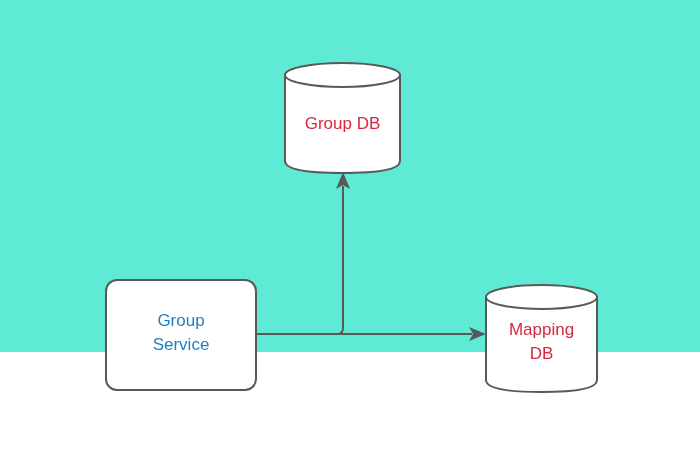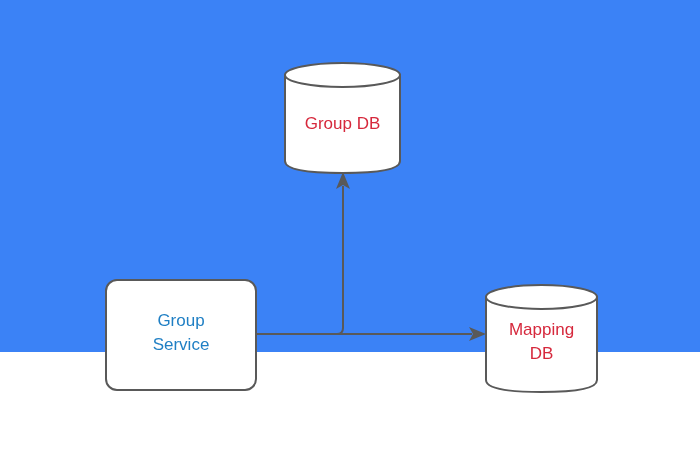--- a/index.html
+++ b/index.html
@@ -10,21 +10,21 @@
     width: 700px;
     height: 454px;
     background: #ffffff;
     font-family: "Liberation Sans", sans-serif;
     overflow: hidden;
   }
   #diagram-canvas {
     position: relative;
     width: 700px;
     height: 352px;
-    background: #3b82f6;
+    background: #5eead4;
   }
   #diagram-svg {
     position: absolute;
     top: 0;
     left: 0;
     width: 700px;
     height: 454px;
     display: block;
   }
   .node-label {

